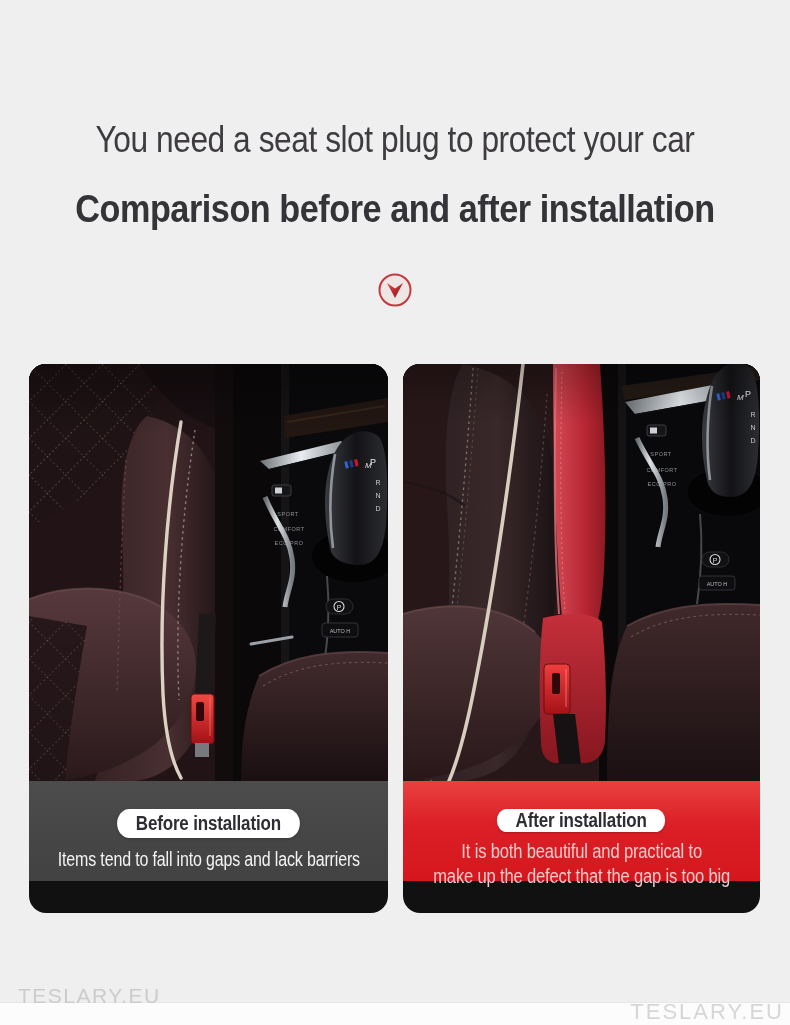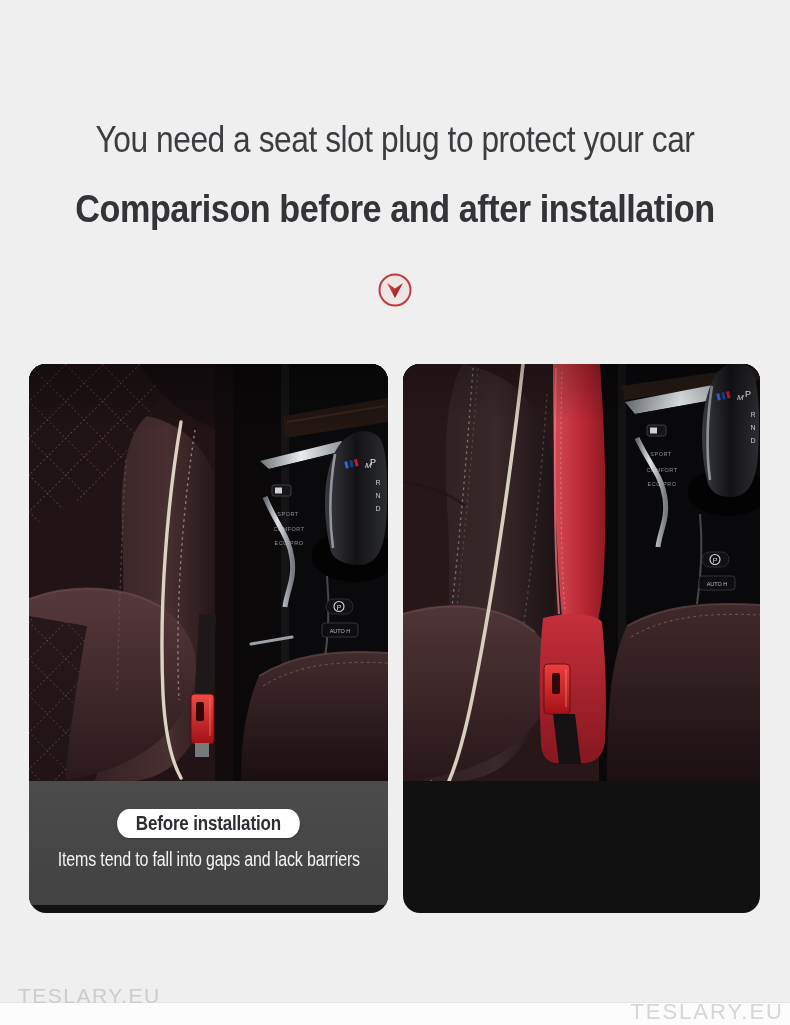--- a/index.html
+++ b/index.html
@@ -19,21 +19,21 @@
     letter-spacing:-0.5px;white-space:nowrap;transform:scaleX(.9);
   }
   .arrow-row{position:absolute;top:272px;left:0;width:790px;display:flex;justify-content:center;}
   .panels{position:absolute;top:364px;left:29px;display:flex;gap:15px;}
   figure{margin:0;}
   .panel{height:549px;border-radius:17px;overflow:hidden;display:flex;flex-direction:column;background:#111;}
   .panel-before{width:359px;}
   .panel-after{width:357px;}
   .photo{width:100%;height:417px;background:#120d0e;}
   .photo svg{display:block;width:100%;height:100%;}
-  .band{height:124px;display:flex;flex-direction:column;align-items:center;}
+  .band{height:100px;display:flex;flex-direction:column;align-items:center;}
   .band-before{background:linear-gradient(180deg,#4c4c4c 0%,var(--band-gray,#464646) 55%,#424242 100%);}
   .band-after{background:linear-gradient(180deg,#e9413f 0%,var(--accent-red,#dc2027) 42%,#d5161d 100%);}
   .pill{
     margin-top:28px;height:29px;padding:0 22px;border-radius:15px;
     background:var(--pill-bg,#fff);display:flex;align-items:center;white-space:nowrap;
     font-size:20px;font-weight:700;color:var(--pill-text,#2e2d33);letter-spacing:-0.2px;
     box-shadow:0 1px 3px rgba(0,0,0,.22);transform:scaleX(.85);
   }
   .cap-before{
     margin-top:10px;font-size:20px;color:var(--caption-before,#f3f3f3);
@@ -271,20 +271,29 @@
           <circle cx="312" cy="195.5" r="5" fill="none" stroke="#d9dbde" stroke-width="1.1"></circle>
           <text x="312" y="198.5" font-size="7" text-anchor="middle" fill="#d9dbde">P</text>
           <rect x="296" y="212" width="36" height="14" rx="3" fill="#0e0e10" stroke="#323238" stroke-width="1"></rect>
           <text x="314" y="221.5" font-size="5.5" text-anchor="middle" fill="#b7b9bd">AUTO H</text>
           <path d="M224,262 C256,244 296,237 357,241 L357,417 L204,417 C204,330 210,292 224,262 Z" fill="url(#aArm)"></path>
           <path d="M224,262 C256,244 296,237 357,241" fill="none" stroke="#5d4143" stroke-width="2" opacity=".8"></path>
           <path d="M228,273 C258,255 296,248 357,251" fill="none" stroke="#7b5c5e" stroke-width="1.2" stroke-dasharray="3 3" opacity=".7"></path>
           <rect width="357" height="60" fill="url(#aTop)" opacity=".6"></rect>
         </svg>
       </div>
+      <figcaption class="band band-after">
+        <div class="pill">
+          <span>After installation</span>
+        </div>
+        <div class="cap-after">
+          <div>It is both beautiful and practical to</div>
+          <div>make up the defect that the gap is too big</div>
+        </div>
+      </figcaption>
     </figure>
 
   </div>
 
   <div class="bottom-strip"></div>
   <div class="wm wm-left">TESLARY.EU</div>
   <div class="wm wm-right">TESLARY.EU</div>
 
 </div>
 

